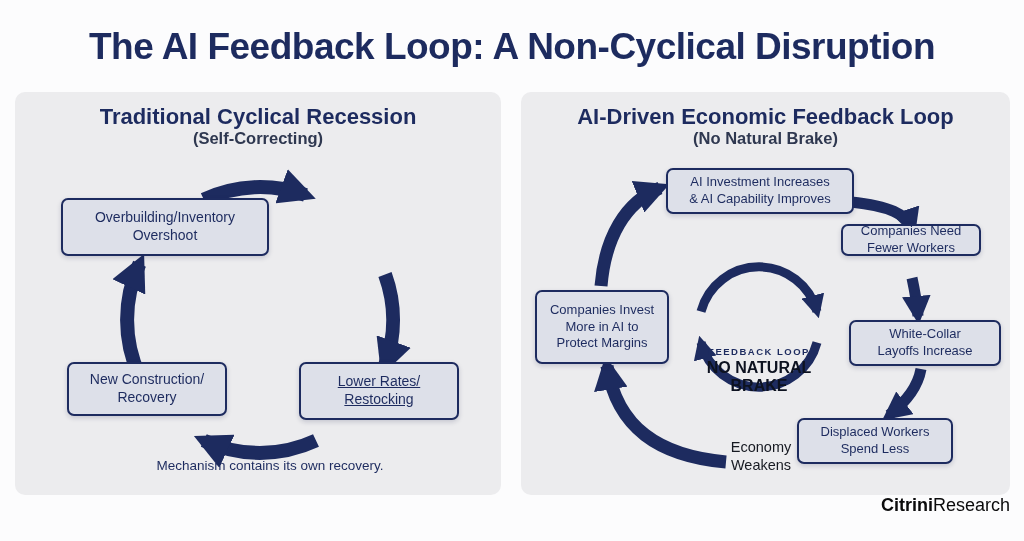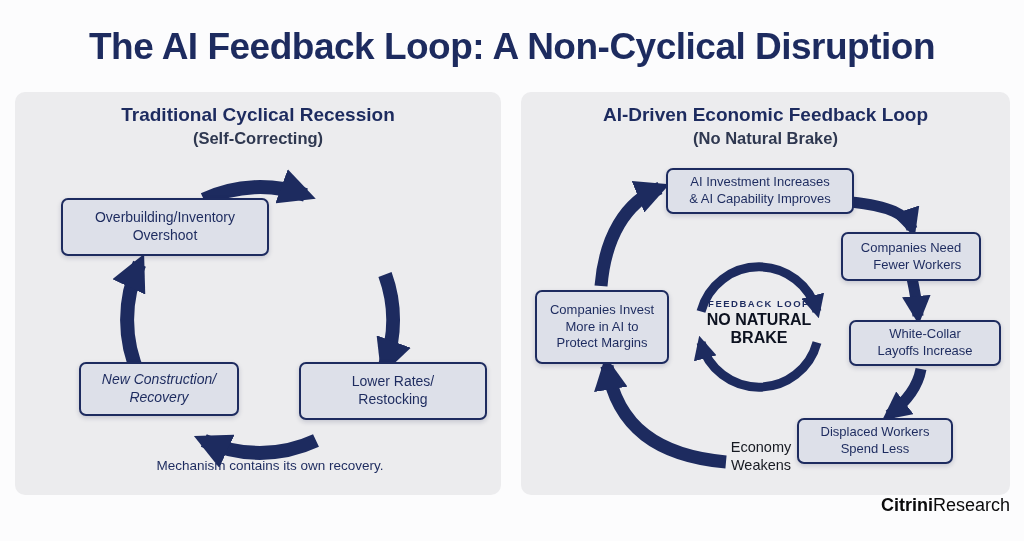--- a/index.html
+++ b/index.html
@@ -17,21 +17,21 @@
     letter-spacing:-0.5px; color:var(--navy,#1d2b5f);
   }
   .panel {
     position:absolute; top:92px; height:403px;
     background:var(--panel_bg,#ececee); border-radius:10px;
   }
   .panel-left  { left:15px;  width:486px; }
   .panel-right { left:521px; width:489px; }
   .panel h2 {
     position:absolute; top:12px; left:0; width:100%;
-    text-align:center; font-size:19px; font-weight:700;
+    text-align:center; font-size:22px; font-weight:700;
     color:var(--navy,#1d2b5f);
   }
   .subtitle {
     position:absolute; top:37px; left:0; width:100%;
     text-align:center; font-size:16.5px; font-weight:700; color:#2f3850;
   }
   .arrows { position:absolute; inset:0; pointer-events:none; }
   .arrow  { fill:none; stroke:var(--navy,#1d2b5f); }
   .ah     { fill:var(--navy,#1d2b5f); }
   .node {
@@ -48,20 +48,21 @@
   .panel-left  .node { font-size:14px; }
   .panel-right .node { font-size:13px; }
   .caption {
     position:absolute; top:366px; left:12px; width:100%;
     text-align:center; font-size:13.5px; color:var(--navy,#1d2b5f);
   }
   .center-label { position:absolute; left:166px; top:206px; width:144px; text-align:center; }
   .center-label .small {
     font-size:9.5px; font-weight:700; letter-spacing:1.5px;
     color:var(--navy,#1d2b5f);
+    margin-top:48px;
   }
   .center-label .big {
     font-size:16px; font-weight:800; white-space:pre-line;
     line-height:1.15; color:#0d1220; margin-top:2px;
   }
   .economy {
     position:absolute; left:196px; top:346px; width:88px;
     text-align:center; font-size:14.5px; font-weight:500;
     color:#171a22; white-space:pre-line; line-height:1.25;
   }
@@ -85,23 +86,23 @@
       </marker>
     </defs>
     <path class="arrow" stroke-width="14" marker-end="url(#ah)" d="M 188.8,107.5 A 133,133 0 0 1 290.5,103"></path>
     <path class="arrow" stroke-width="14" marker-end="url(#ah)" d="M 370,182.5 A 133,133 0 0 1 370,273.5"></path>
     <path class="arrow" stroke-width="14" marker-end="url(#ah)" d="M 301,348.5 A 133,133 0 0 1 188.8,348.5"></path>
     <path class="arrow" stroke-width="14" marker-end="url(#ah)" d="M 124.5,284 A 133,133 0 0 1 124.5,171.8"></path>
   </svg>
 
   <div class="node" style="left:46px; top:106px; width:208px; height:58px;">Overbuilding/Inventory
 Overshoot</div>
-  <div class="node" style="left:284px; top:270px; width:188px; height:58px;">Lower Rates/
+  <div class="node" style="left:284px; top:270px; width:160px; height:58px;text-decoration:underline;">Lower Rates/
 Restocking</div>
-  <div class="node" style="left:64px; top:270px; width:160px; height:54px;font-style:italic;">New Construction/
+  <div class="node" style="left:52px; top:270px; width:160px; height:54px;">New Construction/
 Recovery</div>
 
   <div class="caption">Mechanism contains its own recovery.</div>
 </section>
 
 <section class="panel panel-right">
   <h2>AI-Driven Economic Feedback Loop</h2>
   <div class="subtitle">(No Natural Brake)</div>
 
   <svg class="arrows" width="489" height="403" viewBox="0 0 489 403">
@@ -109,21 +110,21 @@
     <path class="arrow" stroke-width="11" marker-end="url(#ah)" d="M 391,186 C 394,200 396,212 397,224"></path>
     <path class="arrow" stroke-width="11" marker-end="url(#ah)" d="M 400,277 C 397,294 385,310 368,323"></path>
     <path class="arrow" stroke-width="13" marker-end="url(#ah)" d="M 205,370 C 138,364 96,336 86,274"></path>
     <path class="arrow" stroke-width="13" marker-end="url(#ah)" d="M 80,194 C 84,146 104,110 139,96"></path>
     <path class="arrow" stroke-width="9" marker-end="url(#ah)" d="M 180,219.5 A 60,60 0 0 1 296,219.5"></path>
     <path class="arrow" stroke-width="9" marker-end="url(#ah)" d="M 296,250.5 A 60,60 0 0 1 180,250.5"></path>
   </svg>
 
   <div class="node" style="left:145px; top:76px; width:188px; height:46px;">AI Investment Increases
 &amp; AI Capability Improves</div>
-  <div class="node" style="left:320px; top:140px; width:140px; height:49px;text-align:right;">Companies Need
+  <div class="node" style="left:320px; top:132px; width:140px; height:32px;">Companies Need
 Fewer Workers</div>
   <div class="node" style="left:328px; top:228px; width:152px; height:46px;">White-Collar
 Layoffs Increase</div>
   <div class="node" style="left:276px; top:326px; width:156px; height:46px;">Displaced Workers
 Spend Less</div>
   <div class="node" style="left:14px; top:198px; width:134px; height:74px;">Companies Invest
 More in AI to
 Protect Margins</div>
 
   <div class="center-label">

